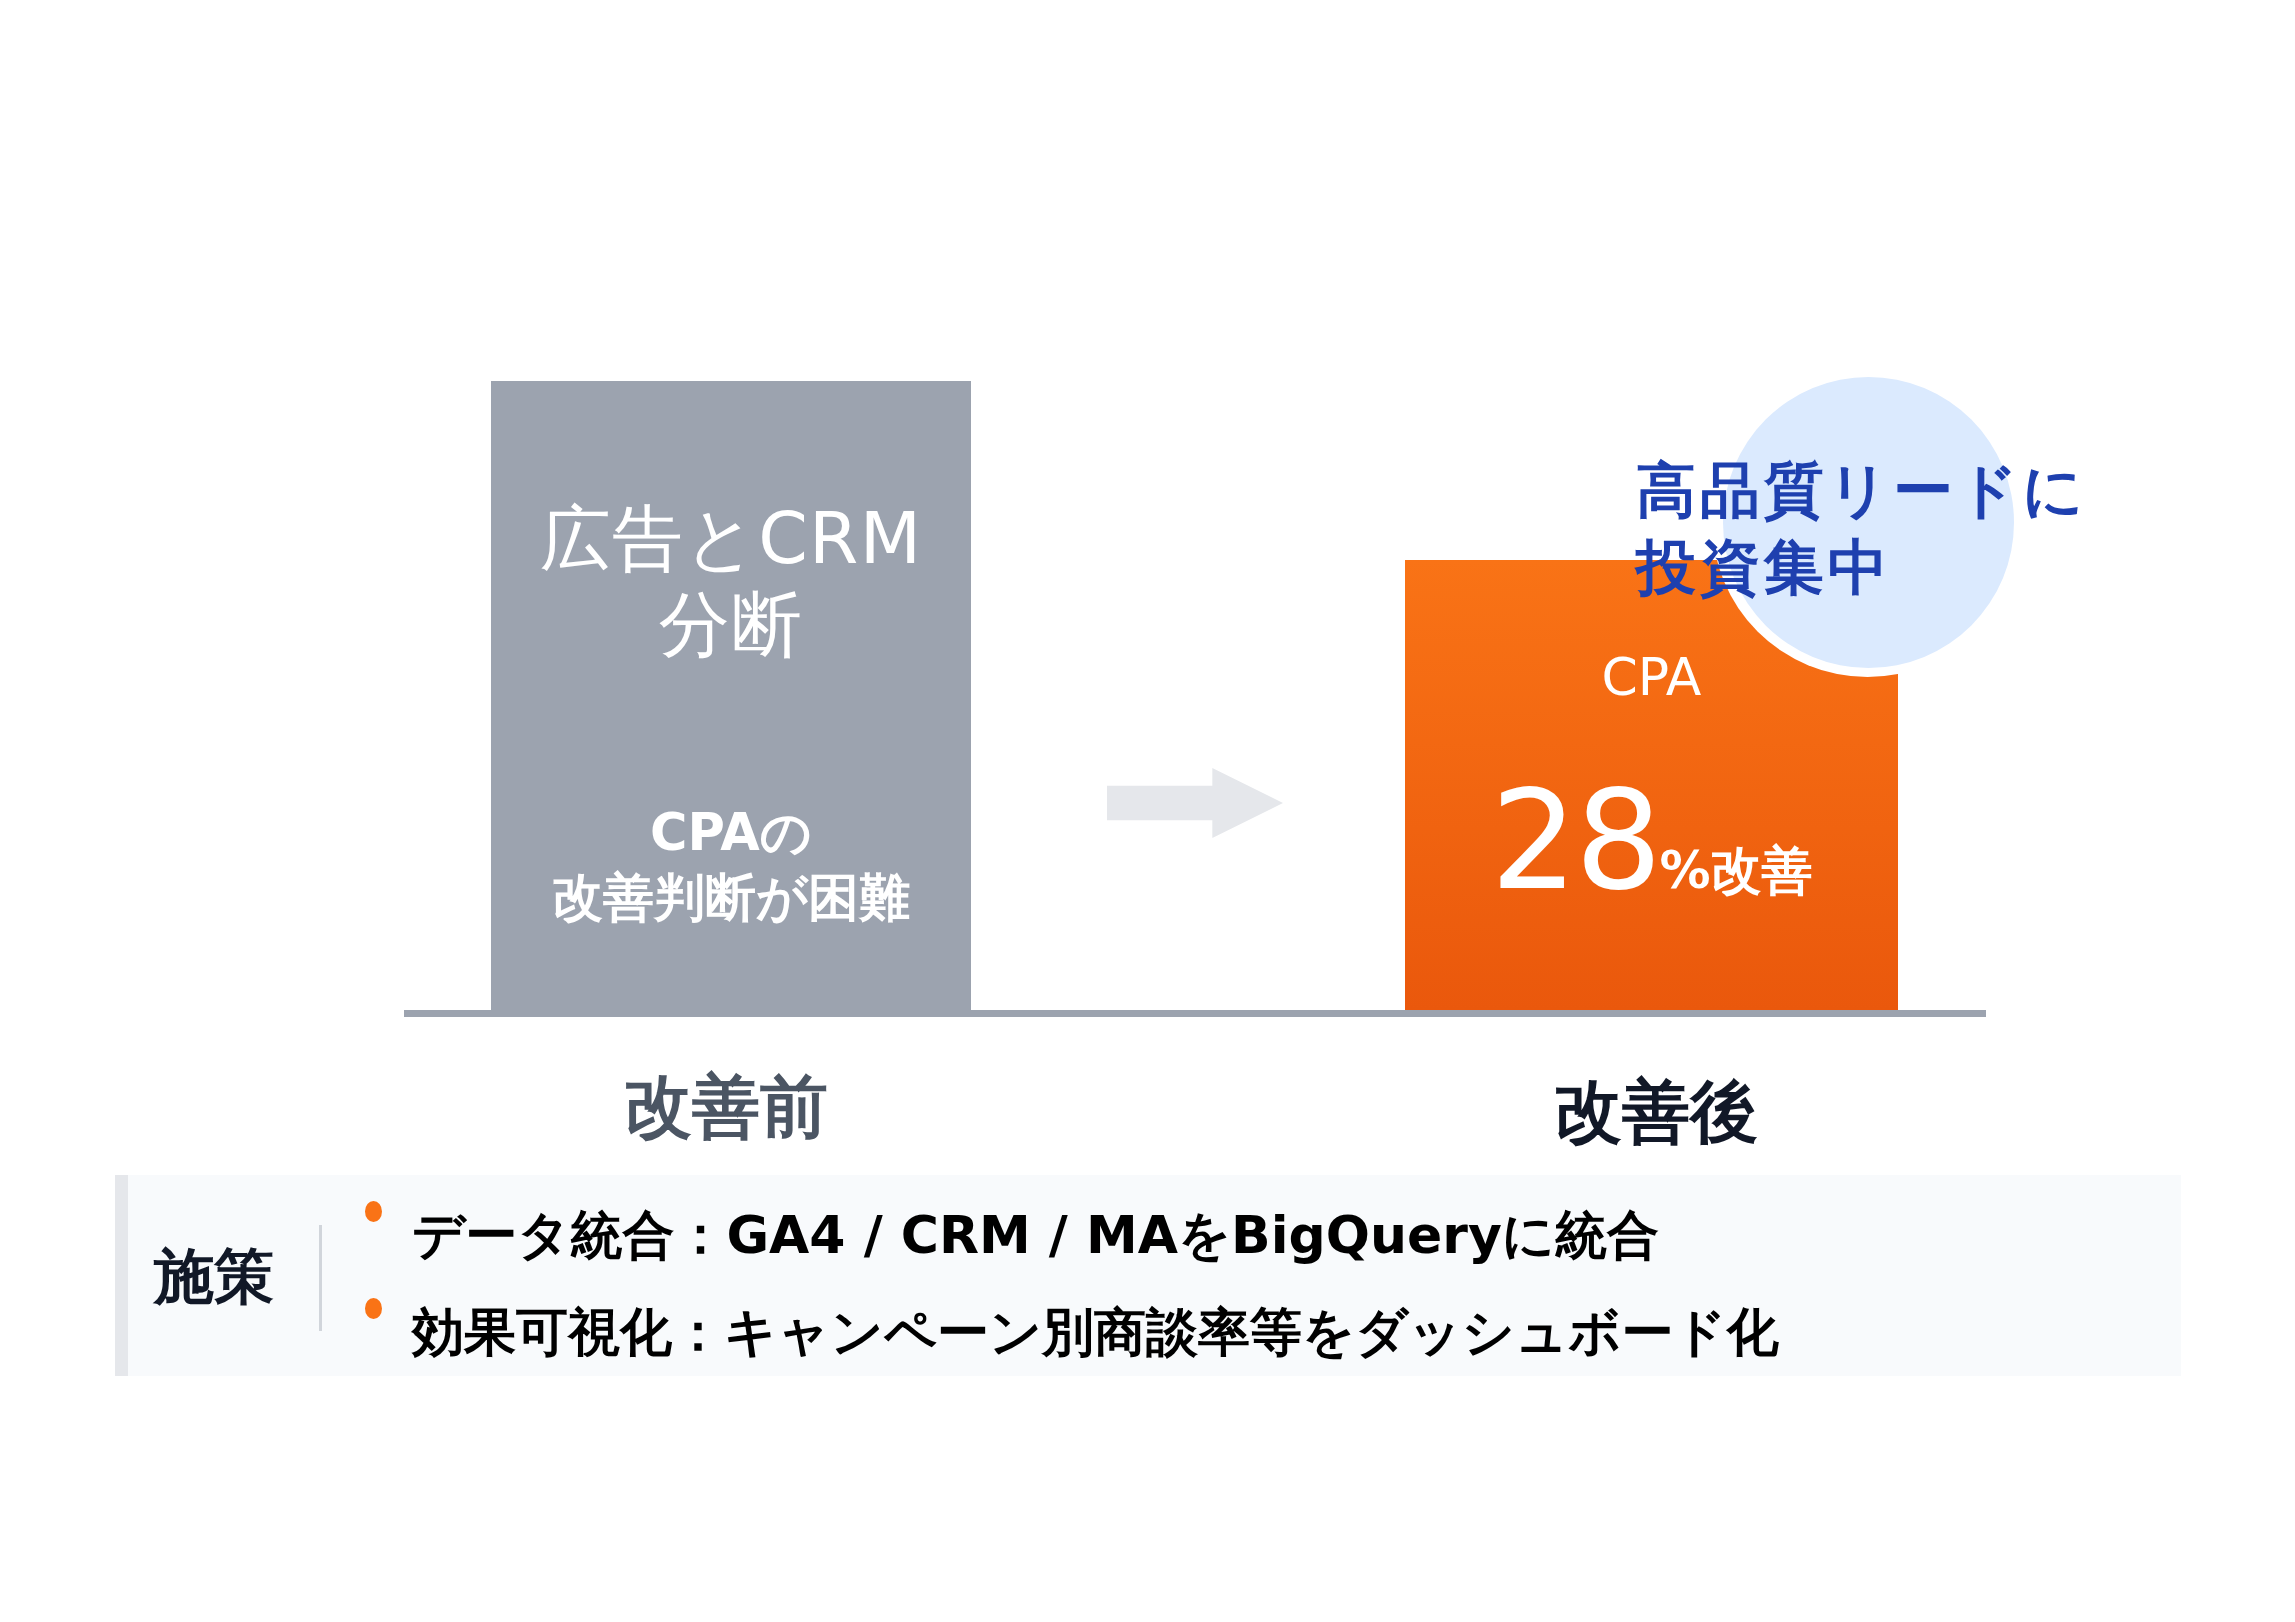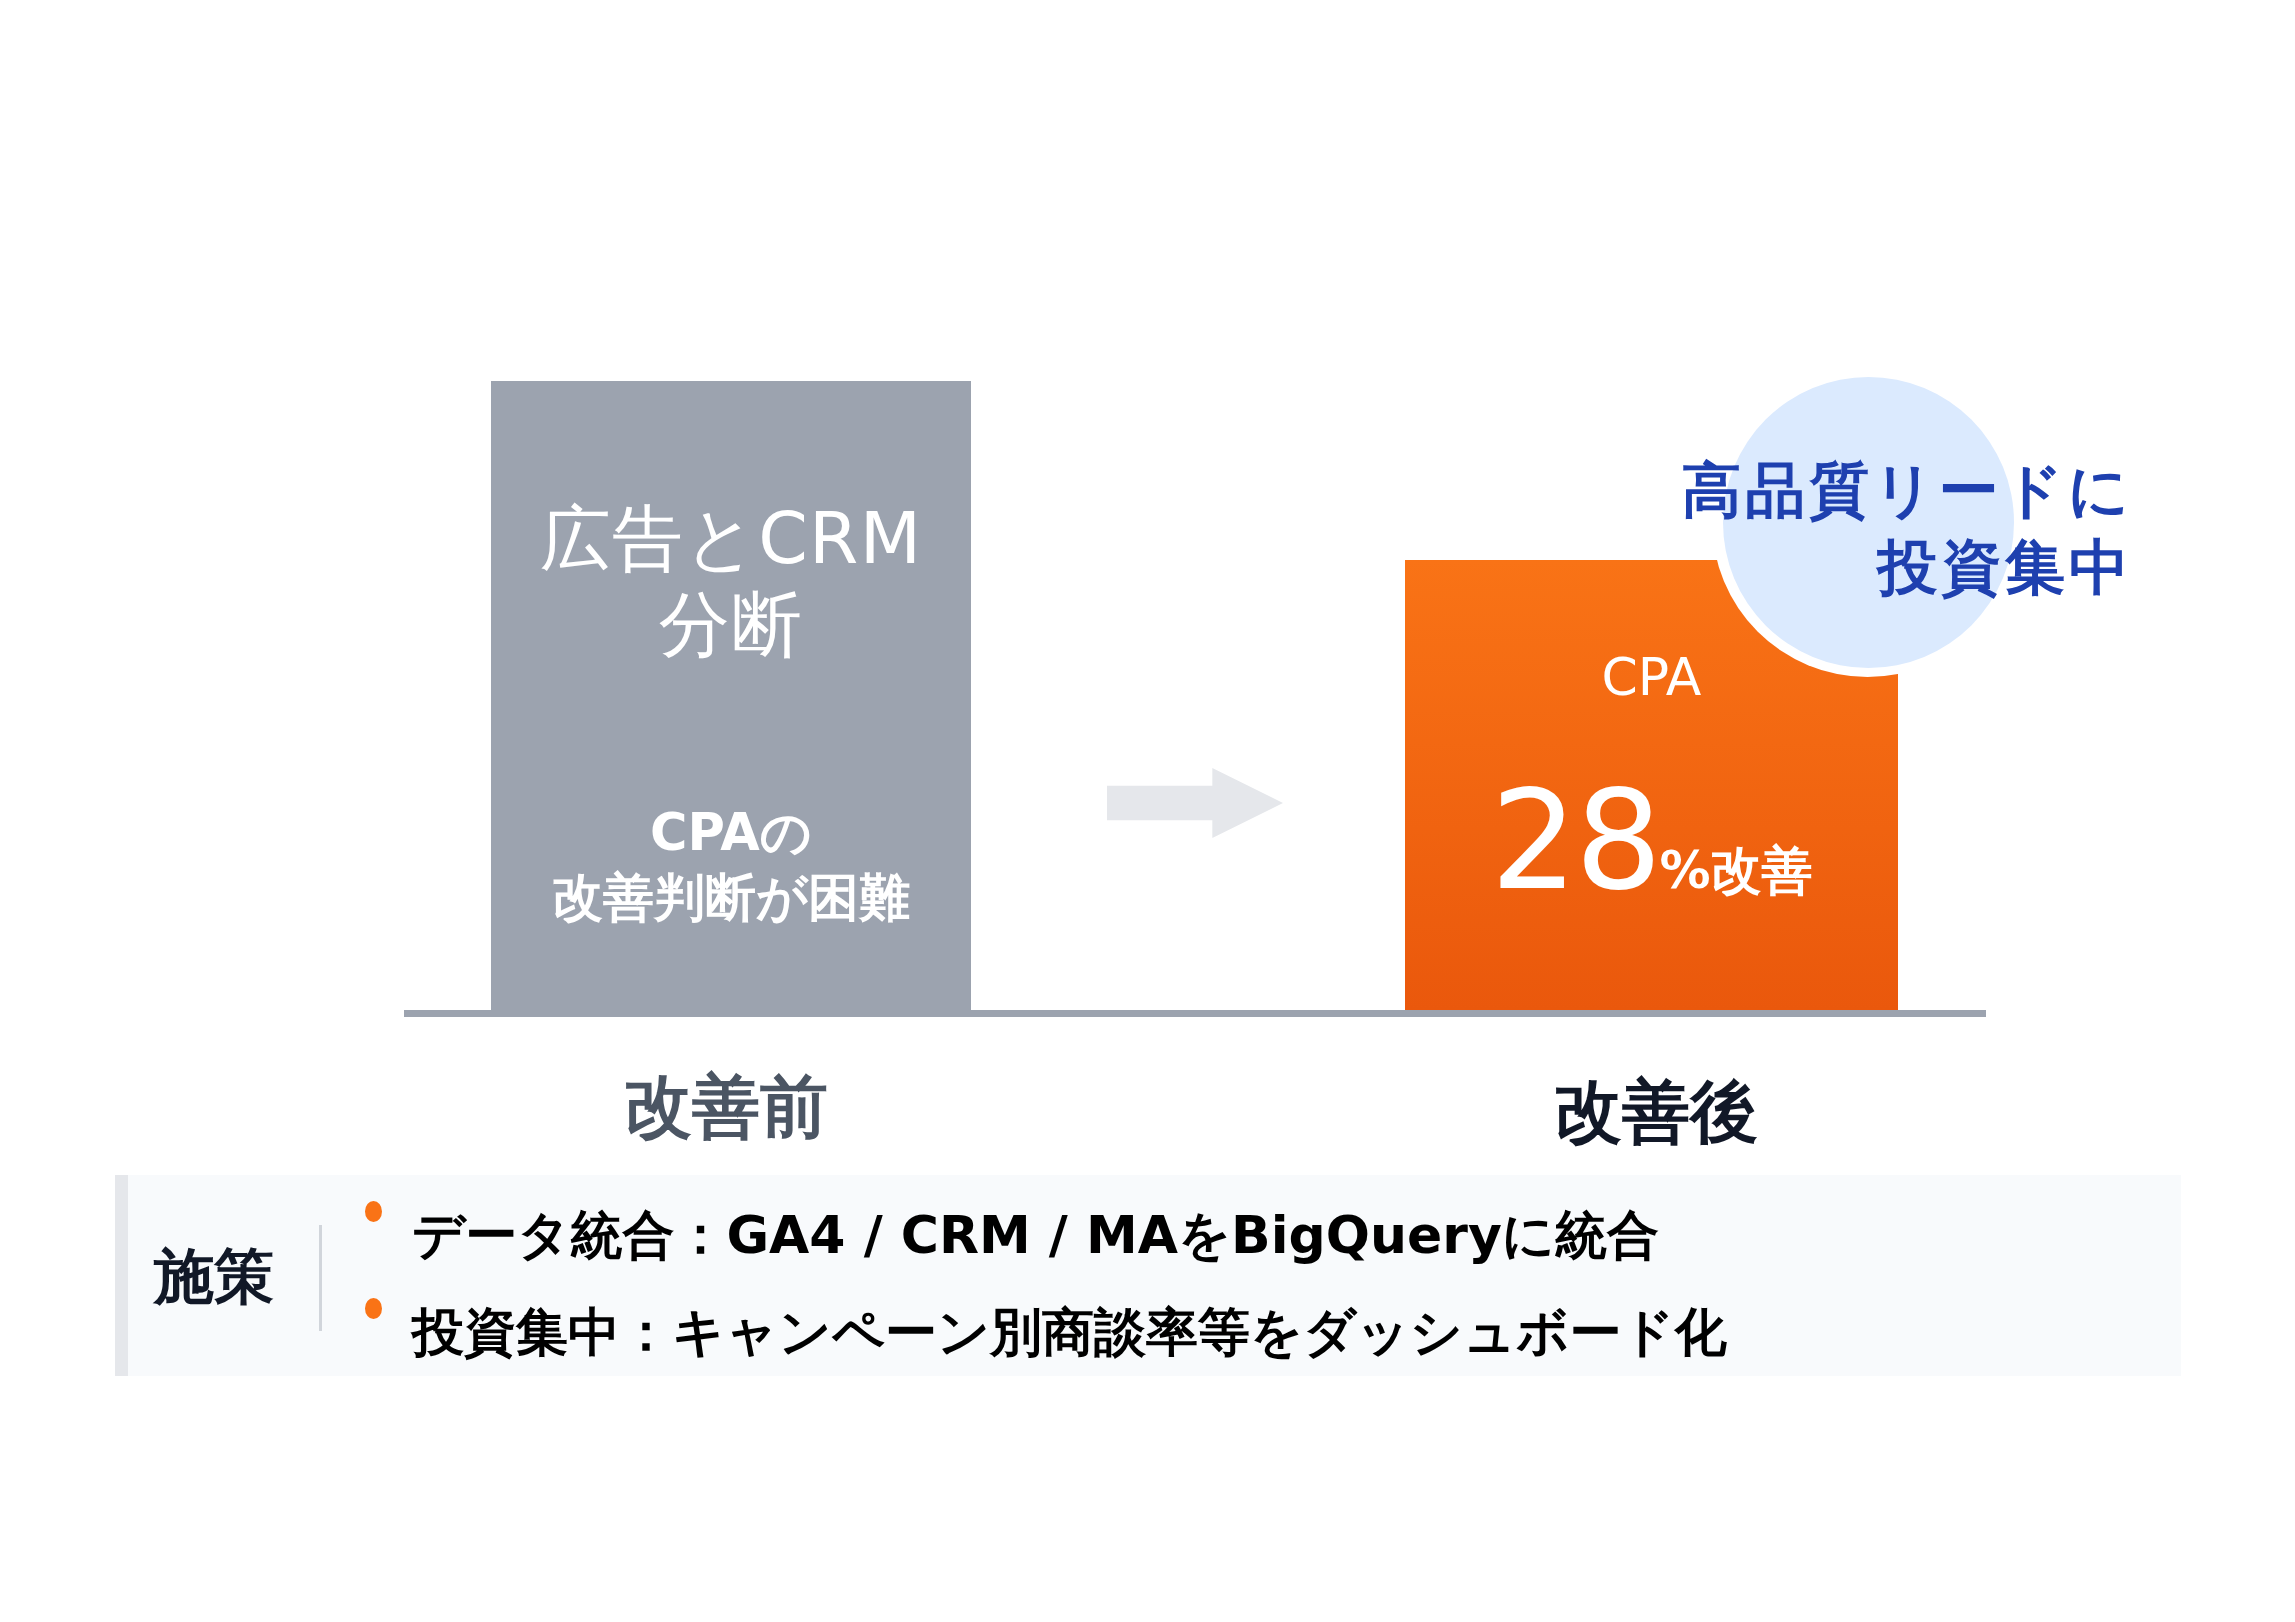--- a/index.html
+++ b/index.html
@@ -40,21 +40,21 @@
   .arrow { left:1107px; top:768px; width:176px; height:70px; }
   .circle {
     left:1712px; top:366px; width:311px; height:311px; border-radius:50%;
     background:#ffffff;
   }
   .circle-inner {
     position:absolute; left:10.5px; top:10.5px; width:291px; height:291px; border-radius:50%;
     background:#dbeafe;
   }
   .circle-text {
-    left:1636px; top:452px; width:497px; text-align:right;
+    left:1636px; top:452px; width:497px; text-align:left;
     color:#1e40af; font-weight:bold; font-size:60px; line-height:77px; letter-spacing:3.9px;
   }
   .label { font-size:68px; font-weight:bold; text-align:center; width:458px;margin-top:28px; }
   .label-before { left:497px; top:1034px; color:#4b5563; }
   .label-after { left:1427px; top:1039px; color:#111827; }
   .panel {
     left:115px; top:1175px; width:2066px; height:201px;
     background:#f8fafc; border-left:13px solid #e5e7eb; box-sizing:border-box;
   }
   .panel-title {
@@ -111,17 +111,17 @@
 <div class="abs panel">
   <div class="panel-title">施策</div>
   <div class="panel-divider"></div>
   <div class="panel-list">
     <div class="panel-item">
       <span class="bullet"></span>
       <span>データ統合：GA4 / CRM / MAをBigQueryに統合</span>
     </div>
     <div class="panel-item">
       <span class="bullet"></span>
-      <span>投資集中：キャンペーン別商談率等をダッシュボード化</span>
+      <span>効果可視化：キャンペーン別商談率等をダッシュボード化</span>
     </div>
   </div>
 </div>
 
 
 </body></html>

